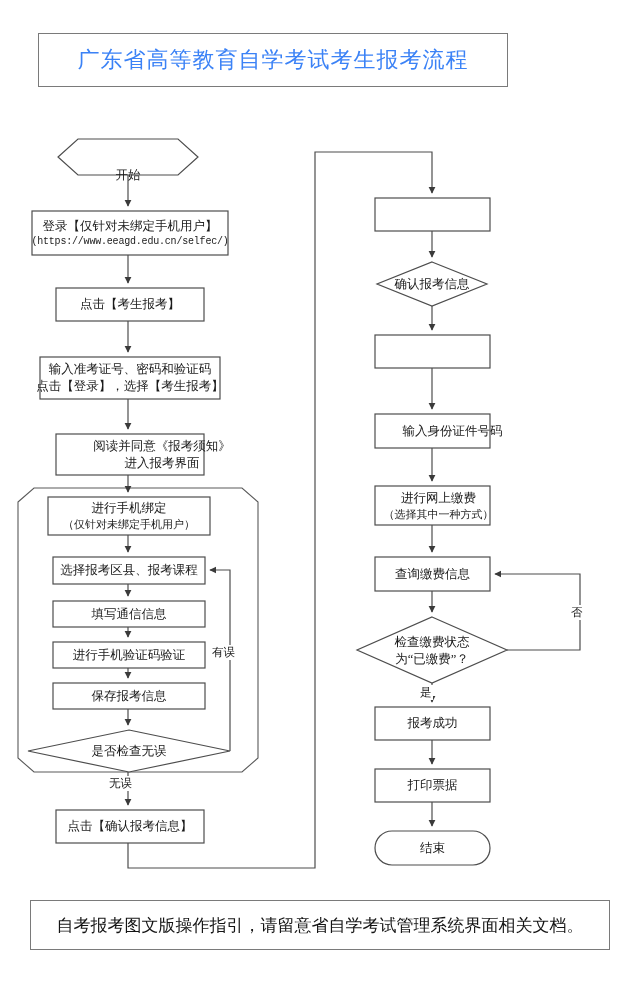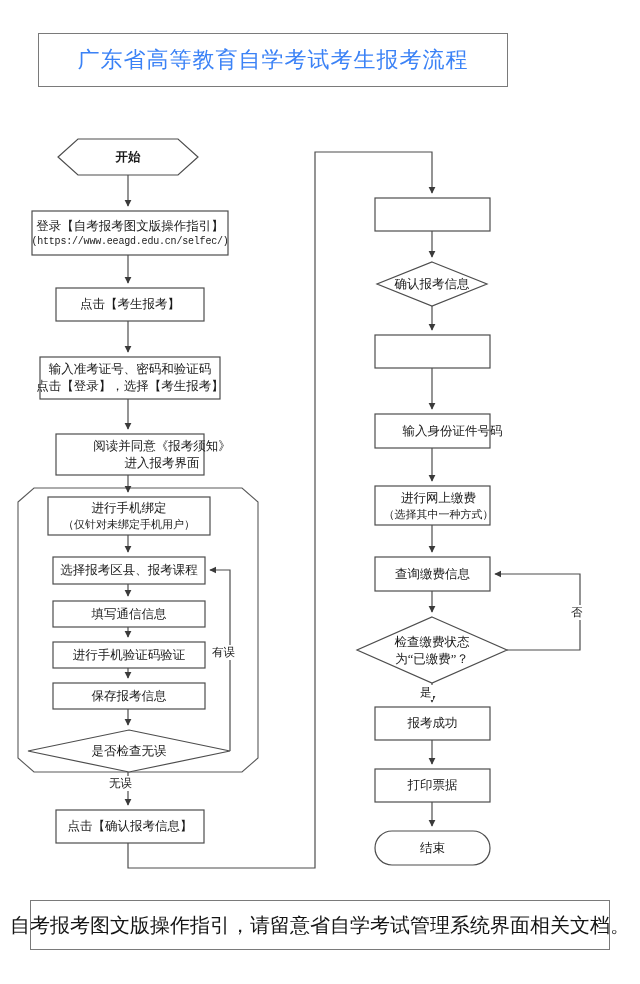--- a/index.html
+++ b/index.html
@@ -52,21 +52,21 @@
     width: 580px;
     height: 50px;
     border: 1px solid #7a7a7a;
     background: #ffffff;
     display: flex;
     align-items: center;
     justify-content: center;
     box-sizing: border-box;
   }
   .footer-text {
-    font-size: 20px;
+    font-size: 17px;
     color: #141414;
     white-space: nowrap;
   }
 
   
   svg.flow {
     position: absolute;
     left: 0;
     top: 0;
     width: 640px;
@@ -204,24 +204,24 @@
     <path class="conn" d="M432,525 L432,552" marker-end="url(#arrow)"></path>
     <path class="conn" d="M432,591 L432,612" marker-end="url(#arrow)"></path>
 
     <path class="conn" d="M507,650 L580,650 L580,574 L495,574" marker-end="url(#arrow)"></path>
 
     <path class="conn" d="M432,683 L432,702" marker-end="url(#arrow)"></path>
     <path class="conn" d="M432,740 L432,764" marker-end="url(#arrow)"></path>
     <path class="conn" d="M432,802 L432,826" marker-end="url(#arrow)"></path>
   </svg>
 
-  <div class="nlabel" style="left:58px;top:139px;width:140px;height:36px;font-weight:bold;">开始</div>
+  <div class="nlabel" style="left:58px;top:157px;width:140px;height:36px;">开始</div>
 
   <div class="nlabel" style="left:32px;top:211px;width:196px;height:44px;">
-    <span>登录【自考报考图文版操作指引】</span>
+    <span>登录【仅针对未绑定手机用户】</span>
     <span class="mono">(https://www.eeagd.edu.cn/selfec/)</span>
   </div>
 
   <div class="nlabel" style="left:56px;top:288px;width:148px;height:33px;">点击【考生报考】</div>
 
   <div class="nlabel" style="left:40px;top:357px;width:180px;height:42px;">
     <span>输入准考证号、密码和验证码</span>
     <span>点击【登录】，选择【考生报考】</span>
   </div>
 

